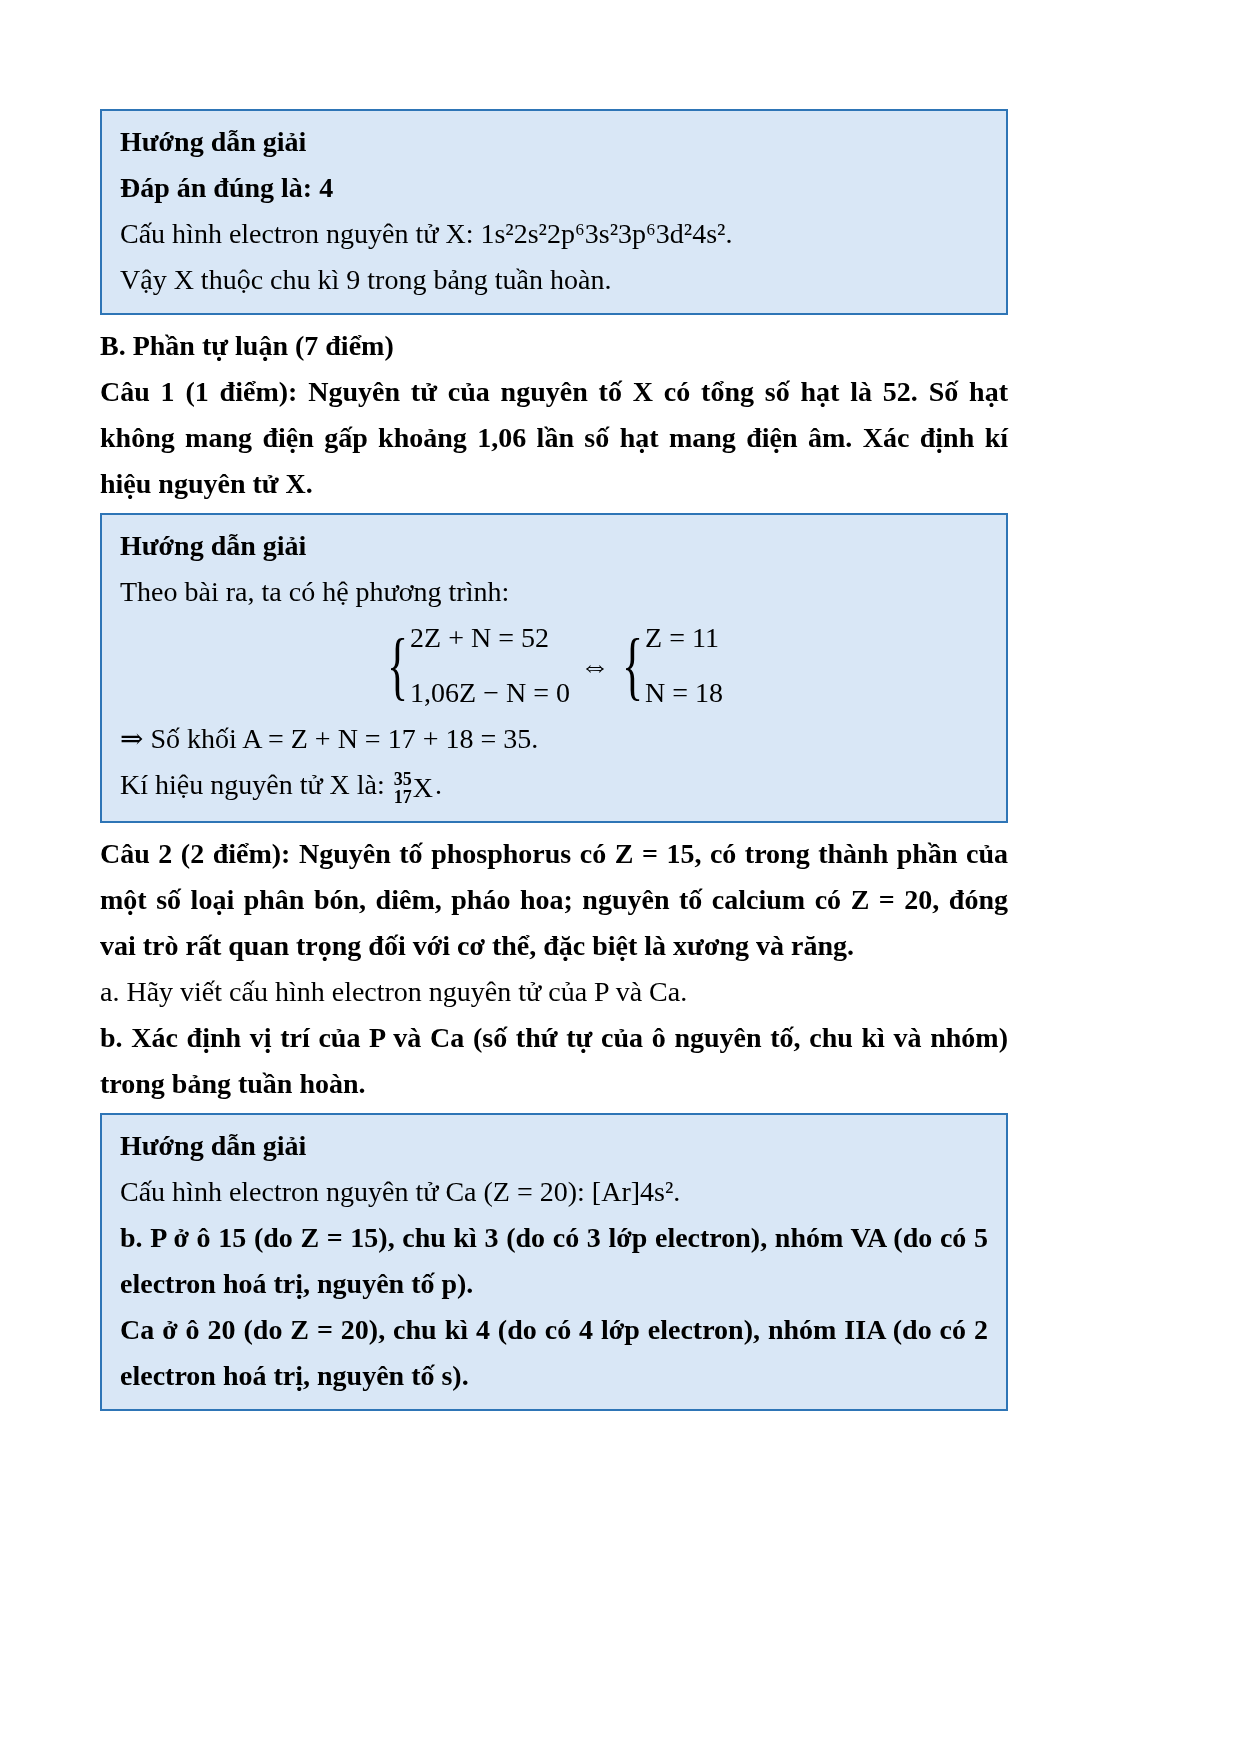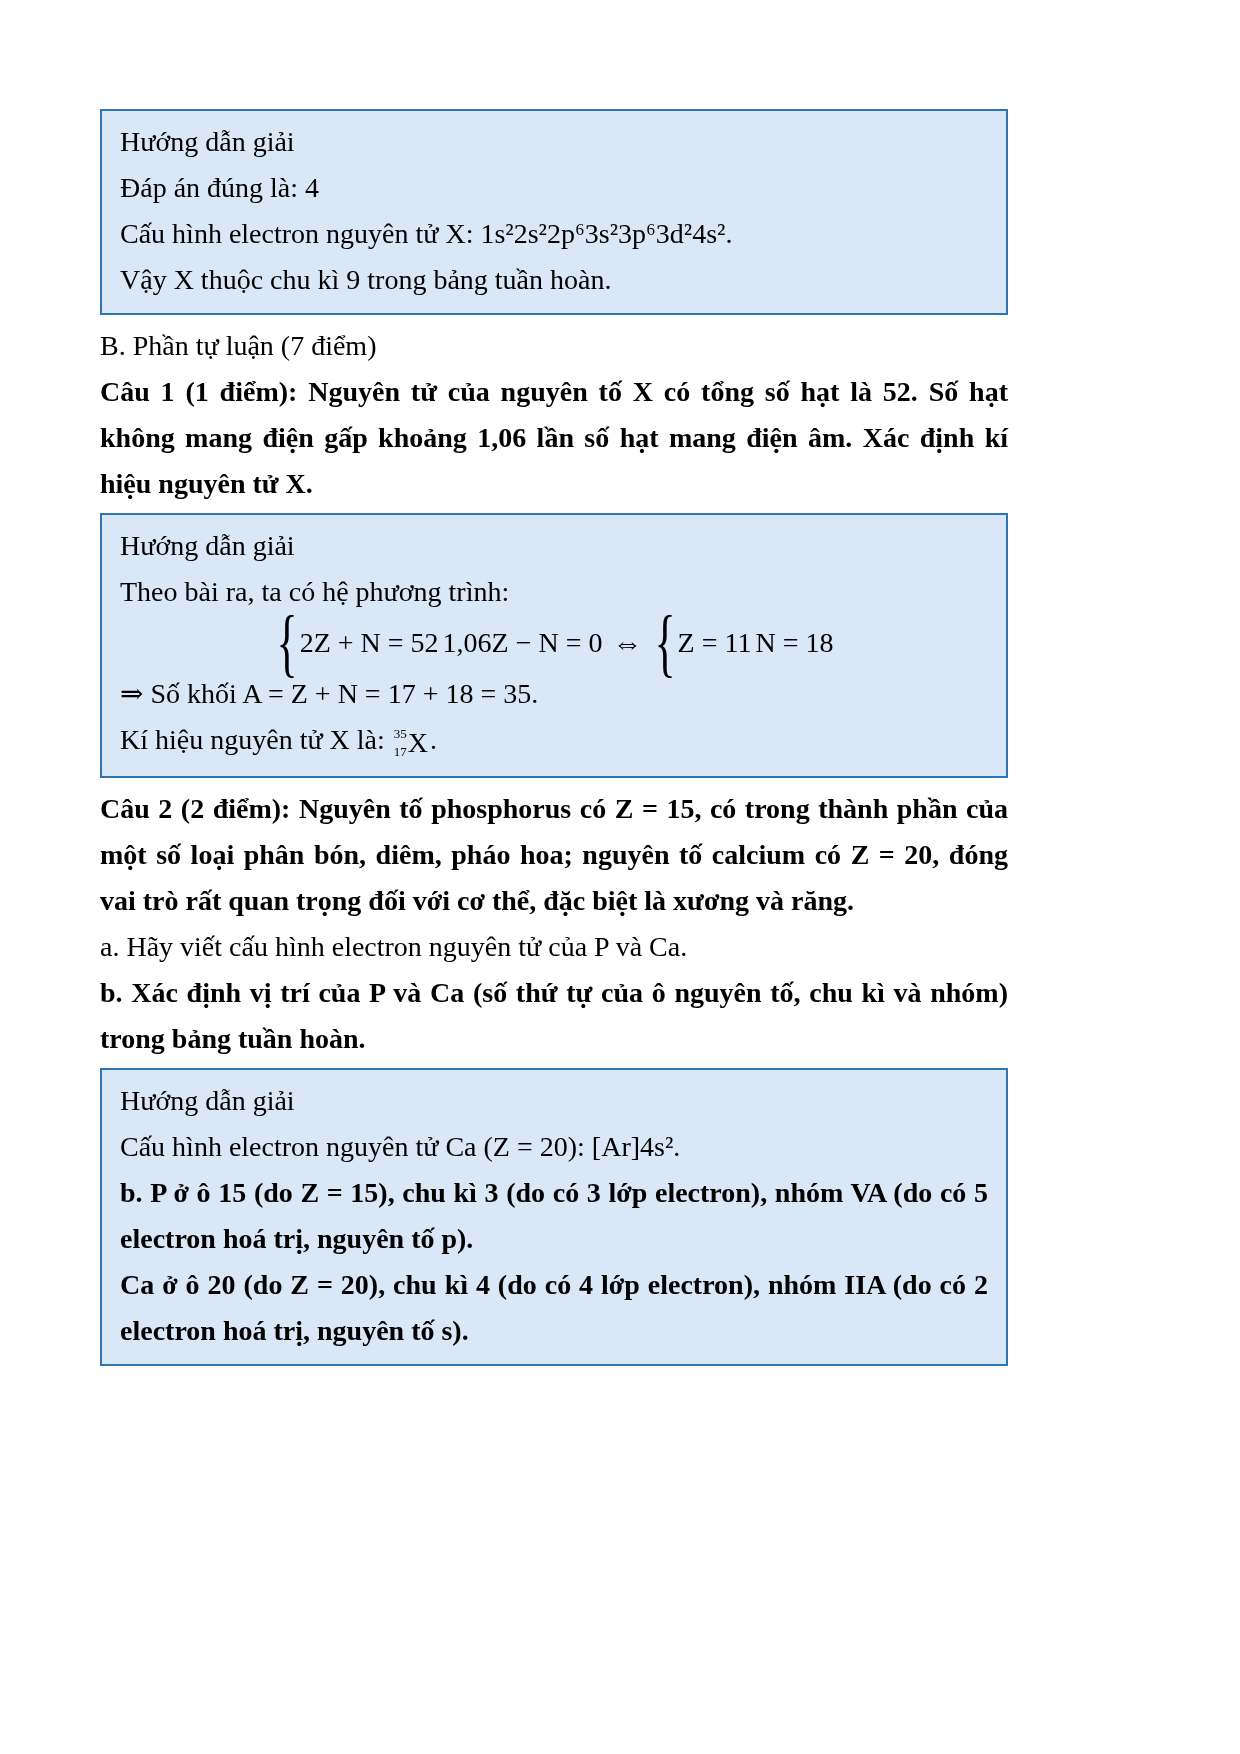--- a/index.html
+++ b/index.html
@@ -17,21 +17,21 @@
     font-family:"Liberation Serif","DejaVu Serif",serif;
     font-size:28px;
     line-height:46px;
   }
   .content{
     width:908px;
     margin-left:100px;
     padding-top:103px;
   }
   p{margin:0;}
-  .bold{font-weight:normal;}
+  .bold{font-weight:bold;}
   .justify{text-align:justify;font-weight:bold;}
   .solution-box{
     background:var(--box-bg);
     border:2px solid var(--box-border);
     padding:8px 18px 10px 18px;
     margin:6px 0 8px 0;
   }
   .math-row{
     display:flex;
     align-items:center;
@@ -43,45 +43,46 @@
     display:inline-block;
     font-size:44px;
     line-height:1;
     transform:scaleY(1.75);
     transform-origin:center;
     font-weight:400;
     padding:0 2px;
   }
   .eq-col{
     display:inline-flex;
-    flex-direction:row;
+    flex-direction:column;
     align-items:flex-start;
-    gap:4px;
+    gap:21px;
   }
   .eq-col > span{
     line-height:34px;
     white-space:nowrap;
   }
   .iff{
     font-size:30px;
     margin:0 10px;
   }
   .iso{
     display:inline-flex;
     align-items:center;
     vertical-align:middle;
     margin:0 2px;
   }
   .iso-stack{
     display:inline-flex;
     flex-direction:column;
     align-items:flex-end;
-    font-size:13px;
+    font-size:18px;
     line-height:18px;
     margin-right:1px;
+    font-weight:bold;
   }
   .iso-symbol{
     font-size:28px;
   }
 </style>
 </head>
 <body>
 
 <div class="content">
 

